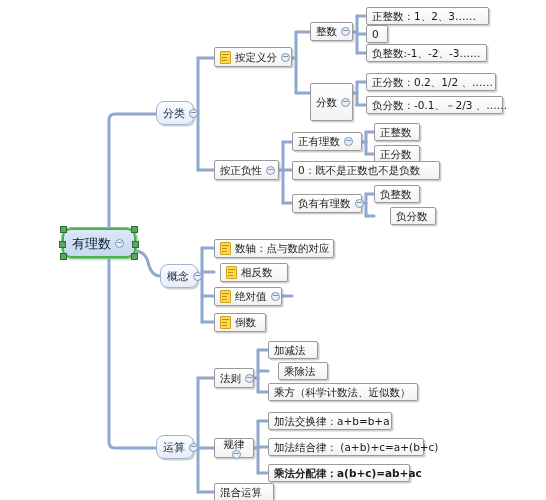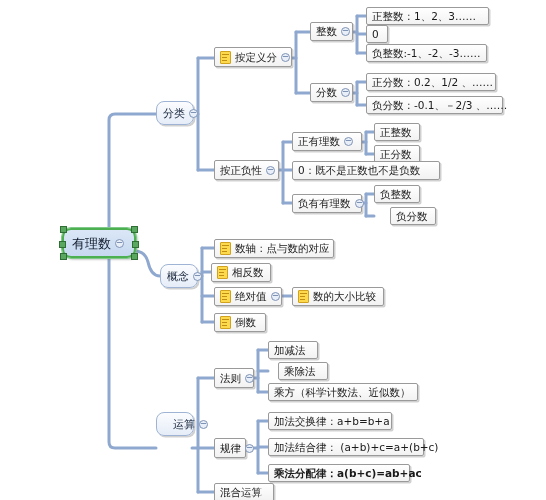--- a/index.html
+++ b/index.html
@@ -137,21 +137,21 @@
   <div class="node lvl1" style="left:156px;top:101px;width:38px;height:24px;padding:0 6px;">
     <span class="lbl ntext">分类</span>
     <span class="dot"></span>
   </div>
 
   <div class="node lvl1" style="left:160px;top:264px;width:38px;height:24px;padding:0 6px;">
     <span class="lbl ntext">概念</span>
     <span class="dot"></span>
   </div>
 
-  <div class="node lvl1" style="left:156px;top:412px;width:38px;height:24px;padding:0 16px;">
+  <div class="node lvl1" style="left:156px;top:435px;width:38px;height:24px;padding:0 6px;">
     <span class="lbl ntext">运算</span>
     <span class="dot"></span>
   </div>
 
   <div class="node lvl2" style="left:214px;top:47px;width:78px;height:20px;padding:0 5px;">
     <span class="docicon"></span>
     <span class="lbl ntext-sm">按定义分</span>
     <span class="dot"></span>
   </div>
 
@@ -162,21 +162,21 @@
   <div class="node lvl2" style="left:366px;top:7px;width:123px;height:18px;padding:0 5px;">
     <span class="lbl ntext-sm">正整数：1、2、3……</span>
   </div>
   <div class="node lvl2" style="left:366px;top:25px;width:22px;height:18px;padding:0 5px;">
     <span class="lbl ntext-sm">0</span>
   </div>
   <div class="node lvl2" style="left:366px;top:44px;width:121px;height:18px;padding:0 5px;">
     <span class="lbl ntext-sm">负整数:-1、-2、-3……</span>
   </div>
 
-  <div class="node lvl2" style="left:310px;top:83px;width:43px;height:19px;padding:8px 5px;">
+  <div class="node lvl2" style="left:310px;top:83px;width:43px;height:19px;padding:18px 5px;">
     <span class="lbl ntext-sm">分数</span>
     <span class="dot"></span>
   </div>
   <div class="node lvl2" style="left:366px;top:73px;width:130px;height:18px;padding:0 5px;">
     <span class="lbl ntext-sm">正分数：0.2、1/2 、……</span>
   </div>
   <div class="node lvl2" style="left:366px;top:96px;width:137px;height:18px;padding:0 5px;">
     <span class="lbl ntext-sm">负分数：-0.1、－2/3 、……</span>
   </div>
 
@@ -208,53 +208,49 @@
     <span class="lbl ntext-sm">负整数</span>
   </div>
   <div class="node lvl2" style="left:374px;top:207px;width:46px;height:18px;padding:0 5px;margin-left:16px;">
     <span class="lbl ntext-sm">负分数</span>
   </div>
 
   <div class="node lvl2" style="left:214px;top:239px;width:120px;height:19px;padding:0 5px;">
     <span class="docicon"></span>
     <span class="lbl ntext-sm">数轴：点与数的对应</span>
   </div>
-  <div class="node lvl2" style="left:211px;top:263px;width:60px;height:19px;padding:0 5px;text-align:center;">
+  <div class="node lvl2" style="left:220px;top:263px;width:68px;height:19px;padding:0 5px;text-align:center;">
     <span class="docicon"></span>
     <span class="lbl ntext-sm">相反数</span>
   </div>
   <div class="node lvl2" style="left:214px;top:287px;width:68px;height:19px;padding:0 5px;">
     <span class="docicon"></span>
     <span class="lbl ntext-sm">绝对值</span>
     <span class="dot"></span>
-  </div>
-  <div class="node lvl2" style="left:292px;top:287px;width:92px;height:19px;padding:0 5px;">
-    <span class="docicon"></span>
-    <span class="lbl ntext-sm">数的大小比较</span>
   </div>
   <div class="node lvl2" style="left:214px;top:313px;width:52px;height:19px;padding:0 5px;">
     <span class="docicon"></span>
     <span class="lbl ntext-sm">倒数</span>
   </div>
 
   <div class="node lvl2" style="left:214px;top:368px;width:40px;height:20px;padding:0 5px;text-align:center;">
     <span class="lbl ntext-sm">法则</span>
     <span class="dot"></span>
   </div>
   <div class="node lvl2" style="left:268px;top:341px;width:50px;height:18px;padding:0 5px;">
     <span class="lbl ntext-sm">加减法</span>
   </div>
   <div class="node lvl2" style="left:268px;top:362px;width:50px;height:18px;padding:0 5px;margin-left:10px;">
     <span class="lbl ntext-sm">乘除法</span>
   </div>
   <div class="node lvl2" style="left:268px;top:383px;width:150px;height:18px;padding:0 5px;">
     <span class="lbl ntext-sm">乘方（科学计数法、近似数）</span>
   </div>
 
-  <div class="node lvl2" style="left:214px;top:438px;width:32px;height:20px;padding:0 5px;">
+  <div class="node lvl2" style="left:214px;top:438px;width:40px;height:20px;padding:0 5px;flex-direction:column;">
     <span class="lbl ntext-sm">规律</span>
     <span class="dot"></span>
   </div>
   <div class="node lvl2" style="left:268px;top:412px;width:124px;height:18px;padding:0 5px;">
     <span class="lbl ntext-sm">加法交换律：a+b=b+a</span>
   </div>
   <div class="node lvl2" style="left:268px;top:438px;width:156px;height:18px;padding:0 5px;">
     <span class="lbl ntext-sm">加法结合律： (a+b)+c=a+(b+c)</span>
   </div>
   <div class="node lvl2" style="left:268px;top:464px;width:142px;height:18px;padding:0 5px;font-weight:bold;">

